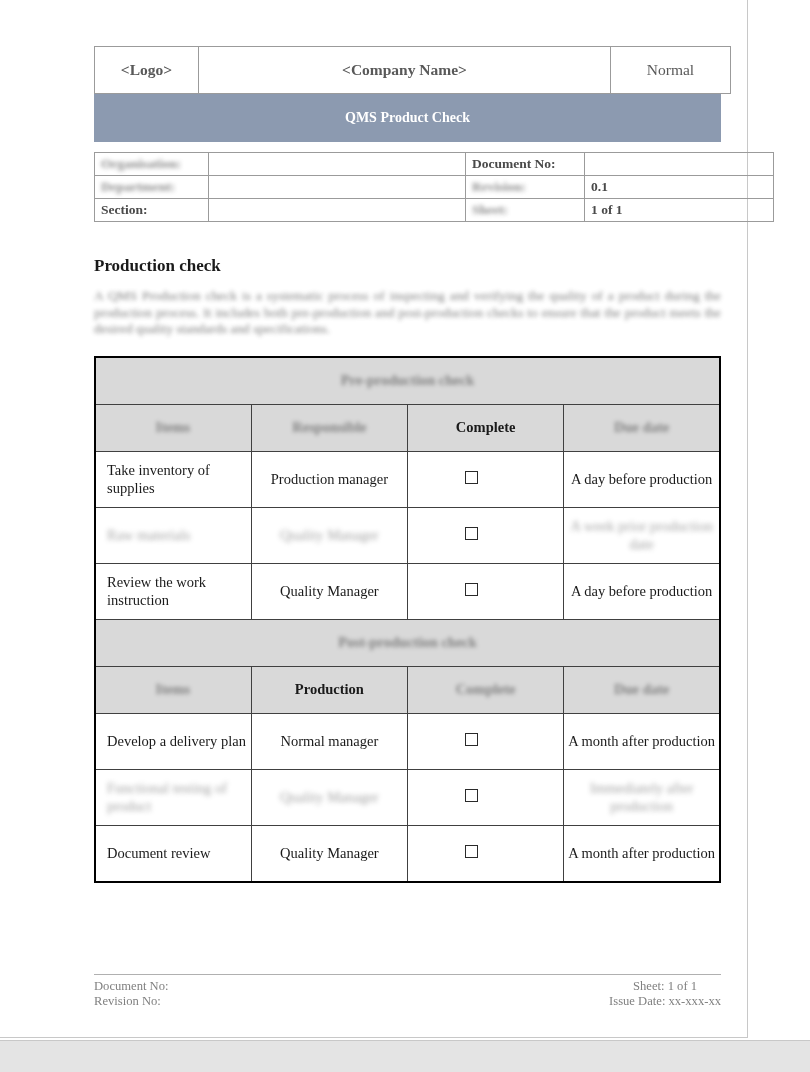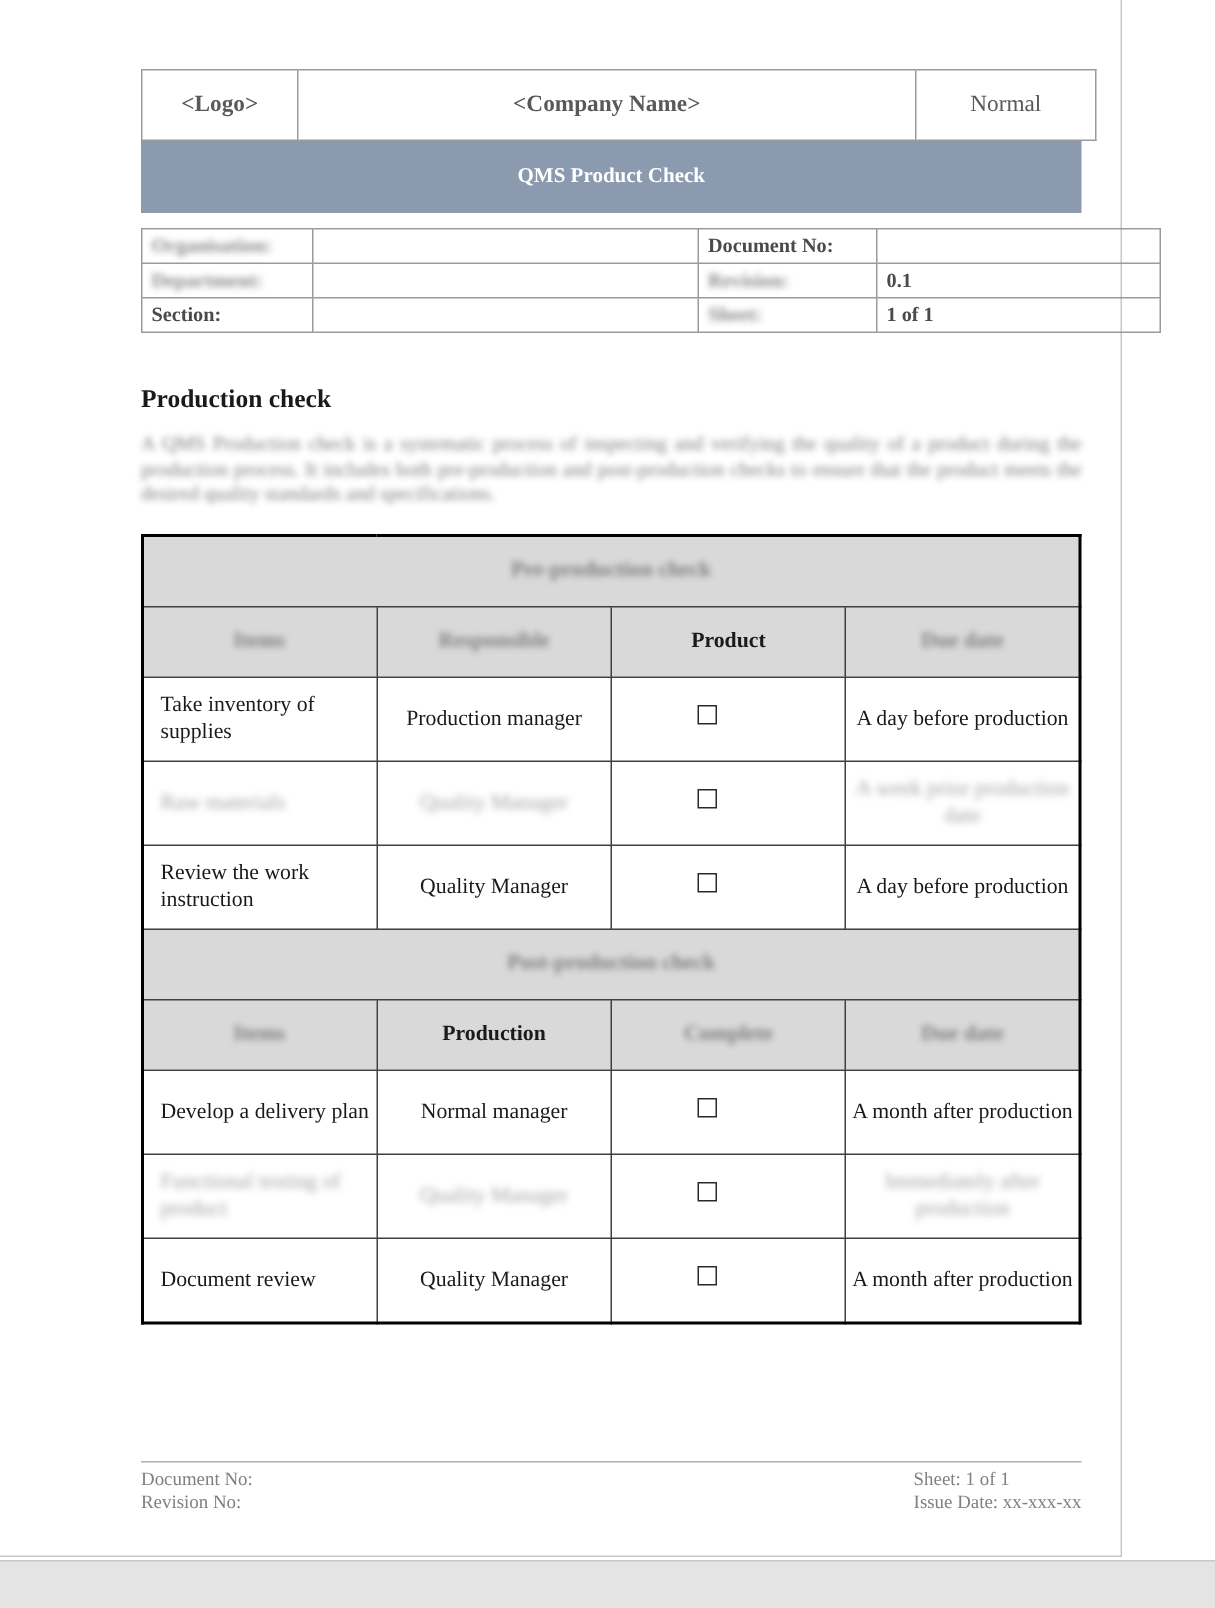--- a/index.html
+++ b/index.html
@@ -180,21 +180,21 @@
     top: 974px;
     width: 627px;
     border-top: 1px solid #b0b0b0;
     padding-top: 4px;
     display: flex;
     justify-content: space-between;
     font-size: 12.6px;
     line-height: 15px;
     color: #808080;
   }
-  .footer .right { text-align: left; margin-left: 28px; }
+  .footer .right { text-align: center; margin-left: 28px; }
 </style>
 </head>
 <body>
 
 <div class="page">
 
   <div class="content">
 
     <table class="hdr-table">
       <tbody>
@@ -239,21 +239,21 @@
     <table class="chk-table">
       <tbody>
           <tr>
         <td class="band" colspan="4">
           <span class="blurred">Pre-production check</span>
         </td>
       </tr>
       <tr>
         <td class="colhead c-items"><span class="blurred">Items</span></td>
         <td class="colhead c-resp"><span class="blurred">Responsible</span></td>
-        <td class="colhead c-comp">Product</td>
+        <td class="colhead c-comp">Complete</td>
         <td class="colhead c-due"><span class="blurred">Due date</span></td>
       </tr>
 
       <tr class="datarow">
         <td class="c-items">Take inventory of supplies</td>
         <td class="c-resp">Production manager</td>
         <td class="c-comp"><span class="checkbox-glyph"></span></td>
         <td class="c-due">A day before production</td>
       </tr>
       <tr class="datarow">

